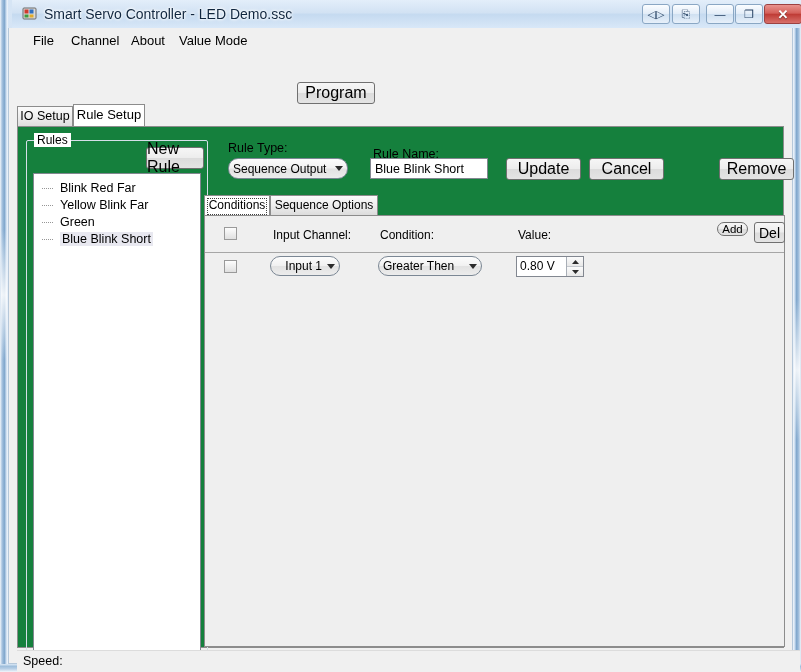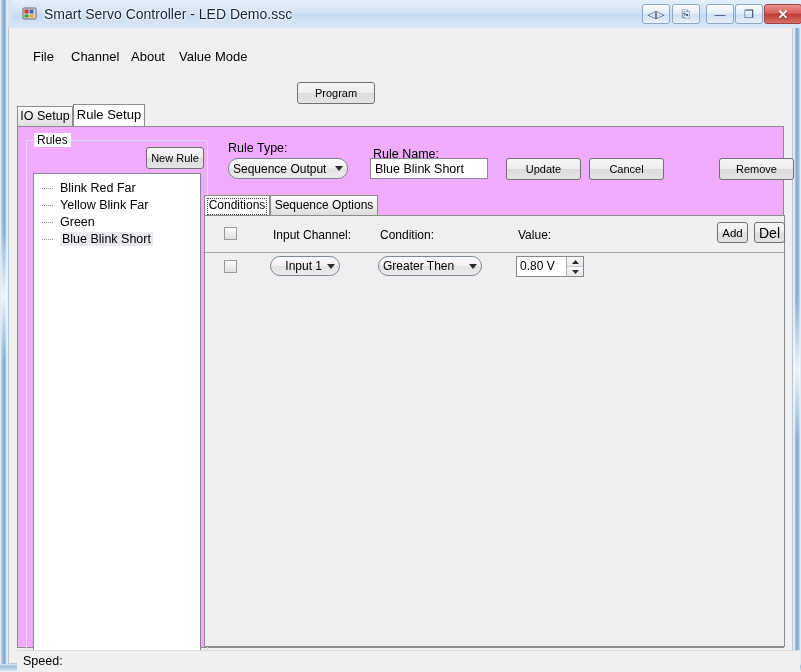--- a/index.html
+++ b/index.html
@@ -62,32 +62,32 @@
     position:absolute;left:8px;top:28px;width:785px;height:636px;
     background:#f0f0f0;box-sizing:border-box;
     border:1px solid #b6c8da;border-top:none;
   }
   #menubar{
     position:absolute;left:0;top:0;width:783px;height:26px;
     background:#f0f0f0;
   }
   .menu-item{
     position:absolute;top:0;height:26px;line-height:26px;
-    padding:16px 10px;font-size:13px;color:#000;cursor:default;
+    padding:0 10px;font-size:13px;color:#000;cursor:default;
   }
 
   
   #program-btn{
     position:absolute;left:288px;top:54px;width:78px;height:22px;
   }
   .btn{
     box-sizing:border-box;
     border:1px solid #707070;border-radius:3px;
     background:linear-gradient(to bottom,#f6f6f6 0%,#ededed 48%,#dcdcdc 52%,#e4e4e4 100%);
-    font-size:11px;color:#000;
+    font-size:16px;color:#000;
     display:flex;align-items:center;justify-content:center;
     cursor:default;
   }
 
   
   #tabstrip{
     position:absolute;left:8px;top:78px;width:767px;height:20px;
   }
   .otab{
     position:absolute;top:0;height:20px;box-sizing:border-box;
@@ -100,21 +100,21 @@
     color:#000;
   }
   .otab.active{
     background:#ffffff;color:#000;height:22px;line-height:20px;
     z-index:3;font-size:13px;
   }
   #otab-io{left:0;width:56px;}
   #otab-rule{left:56px;width:72px;top:-2px;}
   #tabpage{
     position:absolute;left:8px;top:98px;width:767px;height:522px;
-    background:#f0abfc;box-sizing:border-box;
+    background:#15803d;box-sizing:border-box;
     border:1px solid #8c8c8c;
   }
 
   
   #rules-group{
     position:absolute;left:8px;top:6px;width:182px;height:528px;
   }
   #rules-group-border{
     position:absolute;left:0;top:7px;width:182px;height:521px;
     box-sizing:border-box;border:1px solid #d5dfe8;border-radius:2px;
@@ -199,21 +199,21 @@
     position:absolute;left:0;top:0;width:579px;height:36px;
     background:#efefef;
   }
   .cbx{
     box-sizing:border-box;width:13px;height:13px;
     border:1px solid #9a9a9a;
     background:linear-gradient(to bottom,#fdfdfd 0%,#ededed 55%,#e0e0e0 100%);
     cursor:default;
   }
   .colhdr{position:absolute;font-size:12px;color:#000;white-space:nowrap;}
-  #add-btn{position:absolute;left:512px;top:6px;width:31px;height:21px;font-size:11.5px;}
+  #add-btn{position:absolute;left:512px;top:6px;width:31px;height:14px;font-size:11.5px;border-radius:7px;}
   #del-btn{position:absolute;left:549px;top:6px;width:31px;height:21px;font-size:14px;}
 
   
   #grid-body{
     position:absolute;left:0px;top:36px;width:579px;height:394px;
     background:#efefef;box-sizing:border-box;
     border-top:1px solid #a6a6a6;
   }
   #row1{
     position:absolute;left:0;top:0;width:579px;height:27px;

